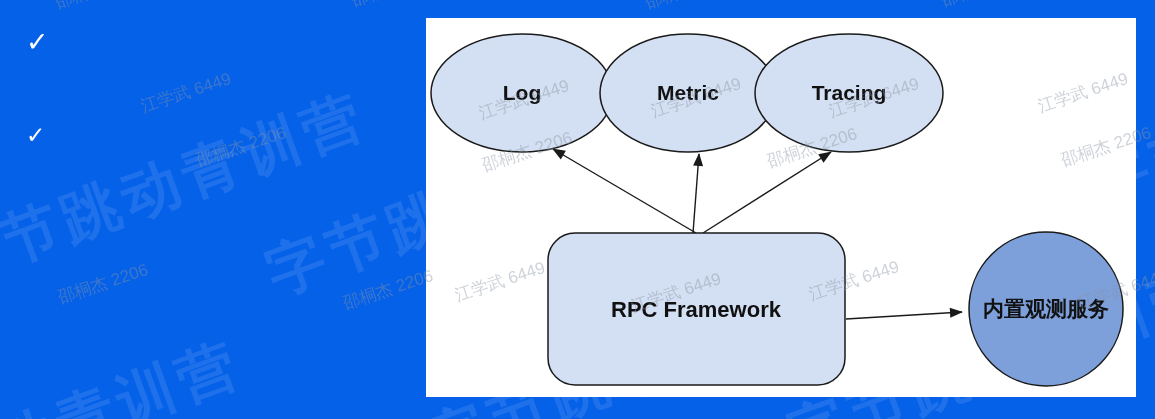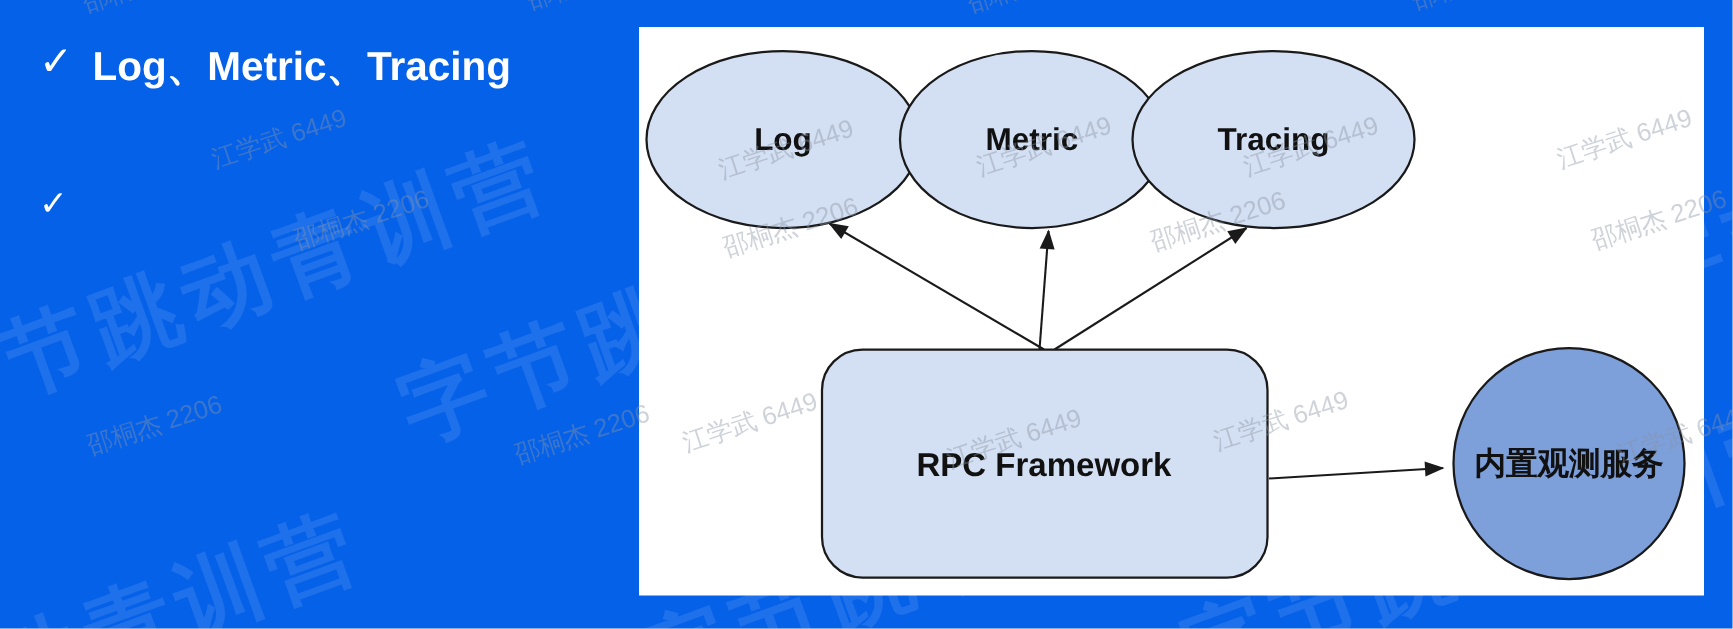--- a/index.html
+++ b/index.html
@@ -58,21 +58,20 @@
       <span class="wm-large" style="left: 256px; top: 240px;">字节跳动青训营</span>
       <span class="wm-large" style="left: -195px; top: 478px;">字节跳动青训营</span>
       <span class="wm-large" style="left: 418px; top: 408px;">字节跳动青训营</span>
       <span class="wm-large" style="left: 778px; top: 402px;">字节跳动青训营</span>
       <span class="wm-large" style="left: 1080px; top: 150px;">字节跳动青训营</span>
     </div>
 
   <div class="bullets">
     <div class="bullet bullet-1">
       <span class="check">✓</span>
-      <span class="bullet-label">Log、Metric、Tracing</span>
     </div>
     <div class="bullet bullet-2">
       <span class="check">✓</span>
     </div>
   </div>
 
   <div class="panel">
     <svg width="710" height="379" viewBox="0 0 710 379">
       <defs>
         <marker id="ah" markerUnits="userSpaceOnUse" markerWidth="15" markerHeight="12" refX="13" refY="6" orient="auto">

